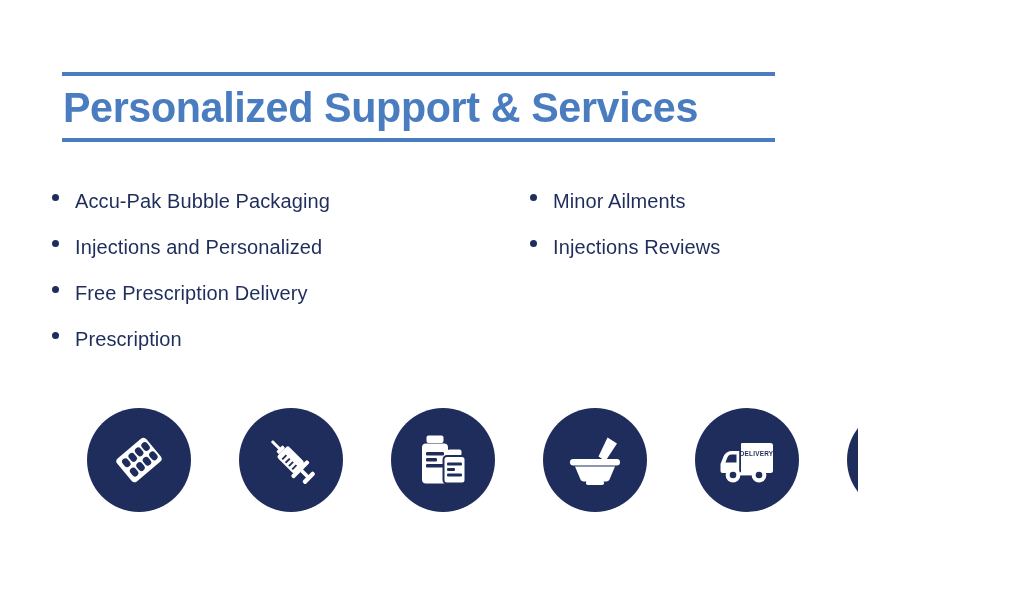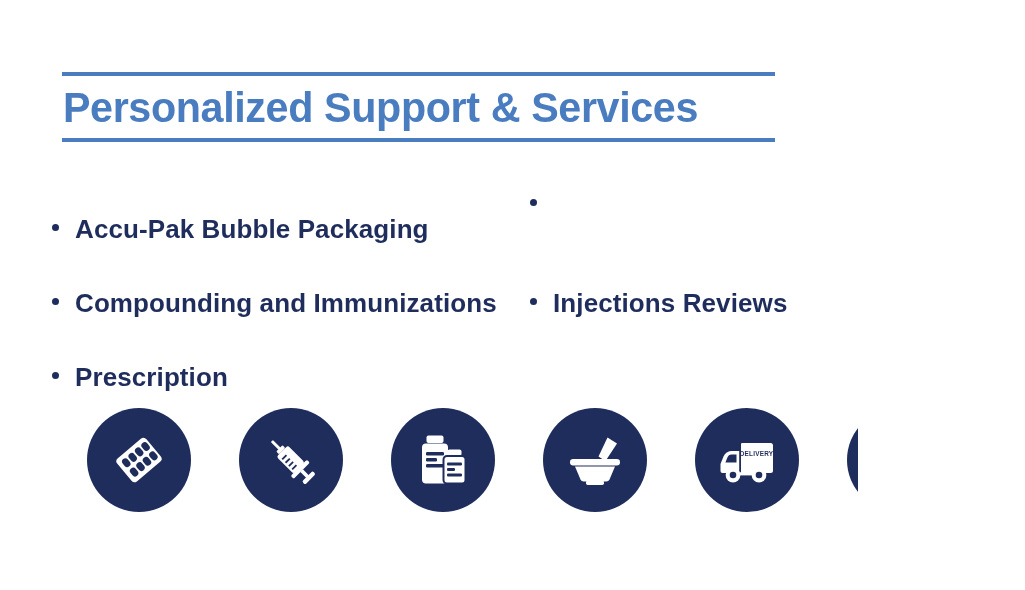--- a/index.html
+++ b/index.html
@@ -62,25 +62,24 @@
     padding: 0;
   }
   .col-left  { width: 478px; }
   .col-right { width: 400px; }
 
   .list-item {
     display: flex;
     align-items: baseline;
     height: 46px;
     color: #1f2d5c;
-    font-size: 26px;
+    font-size: 20px;
     line-height: 46px;
-    font-weight: bold;
+    font-weight: normal;
     letter-spacing: 0.1px;
-    margin-top: 28px;
   }
   .bullet-dot {
     width: 7px;
     height: 7px;
     border-radius: 50%;
     background: #1f2d5c;
     flex: 0 0 auto;
     margin-right: 16px;
     position: relative;
     top: -7px;
@@ -126,31 +125,36 @@
 
   <div class="lists">
 
     <ul class="list-col col-left">
       <li class="list-item">
         <span class="bullet-dot"></span>
         <span class="item-label">Accu-Pak Bubble Packaging</span>
       </li>
       <li class="list-item">
         <span class="bullet-dot"></span>
-        <span class="item-label">Compounding and Immunizations</span>
+        <span class="item-label">Injections and Personalized</span>
+      </li>
+      <li class="list-item">
+        <span class="bullet-dot"></span>
+        <span class="item-label">Free Prescription Delivery</span>
       </li>
       <li class="list-item">
         <span class="bullet-dot"></span>
         <span class="item-label">Prescription</span>
       </li>
     </ul>
 
     <ul class="list-col col-right">
       <li class="list-item">
         <span class="bullet-dot"></span>
+        <span class="item-label">Minor Ailments</span>
       </li>
       <li class="list-item">
         <span class="bullet-dot"></span>
         <span class="item-label">Injections Reviews</span>
       </li>
     </ul>
 
   </div>
 
   <div class="icon-row">

